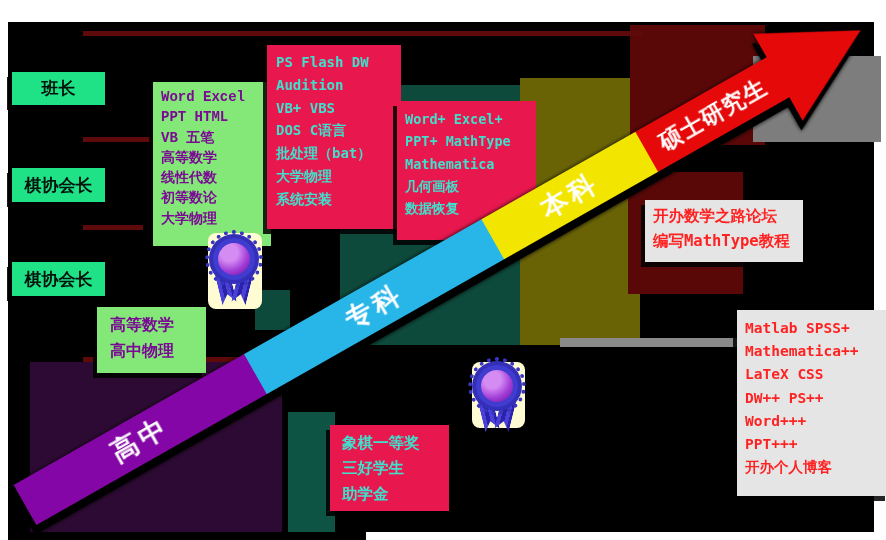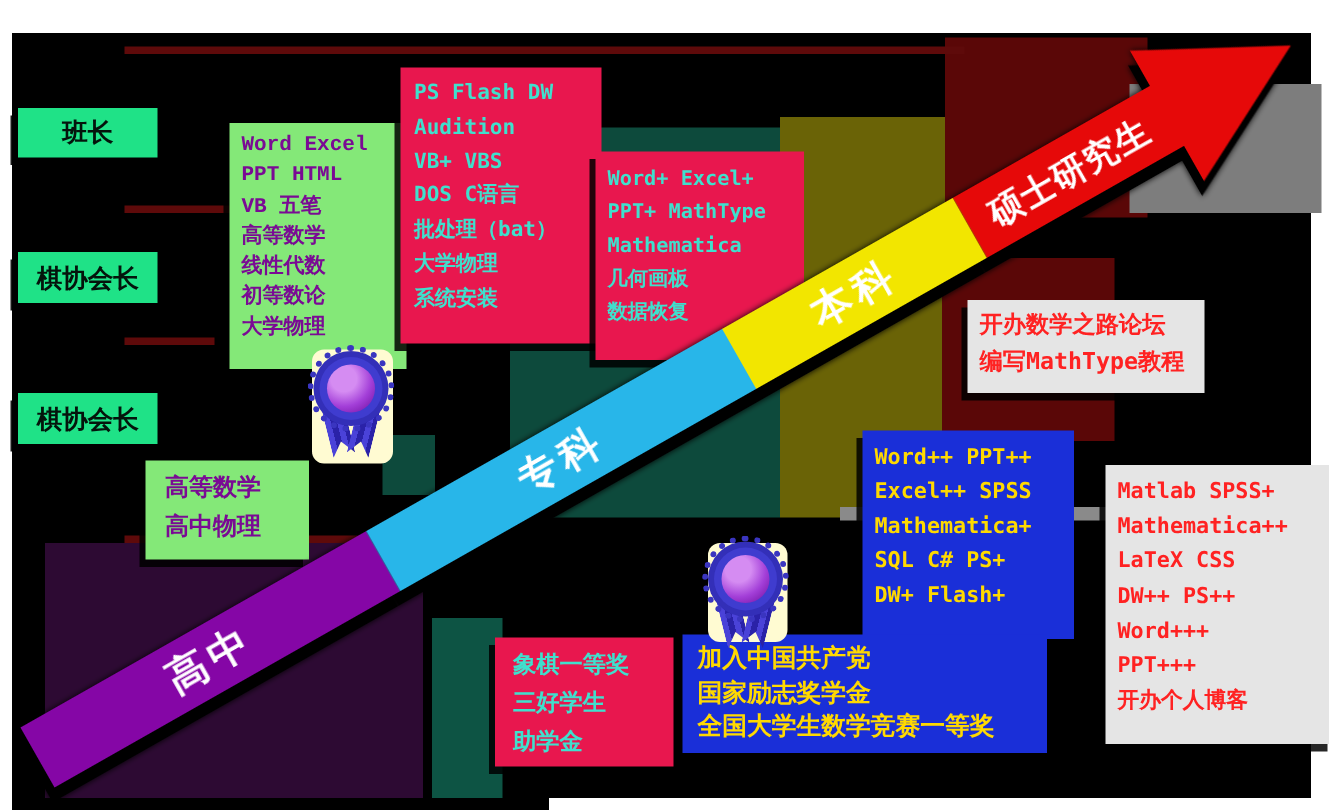--- a/index.html
+++ b/index.html
@@ -197,32 +197,24 @@
 系统安装</div>
   <div class="abs tbox box-crimson b3">Word+ Excel+
 PPT+ MathType
 Mathematica
 几何画板
 数据恢复</div>
   <div class="abs tbox box-green b4">高等数学
 高中物理</div>
   <div class="abs tbox box-cyan b5">开办数学之路论坛
 编写MathType教程</div>
-  <div class="abs tbox box-blue b6">Word++ PPT++
-Excel++ SPSS
-Mathematica+
-SQL C# PS+
-DW+ Flash+</div>
   <div class="abs tbox box-cyan b7">Matlab SPSS+
 Mathematica++
 LaTeX CSS
 DW++ PS++
 Word+++
 PPT+++
 开办个人博客</div>
   <div class="abs tbox box-crimson b8">象棋一等奖
 三好学生
 助学金</div>
-  <div class="abs tbox box-blue b9">加入中国共产党
-国家励志奖学金
-全国大学生数学竞赛一等奖</div>
 
 </div>
 
 </body></html>

